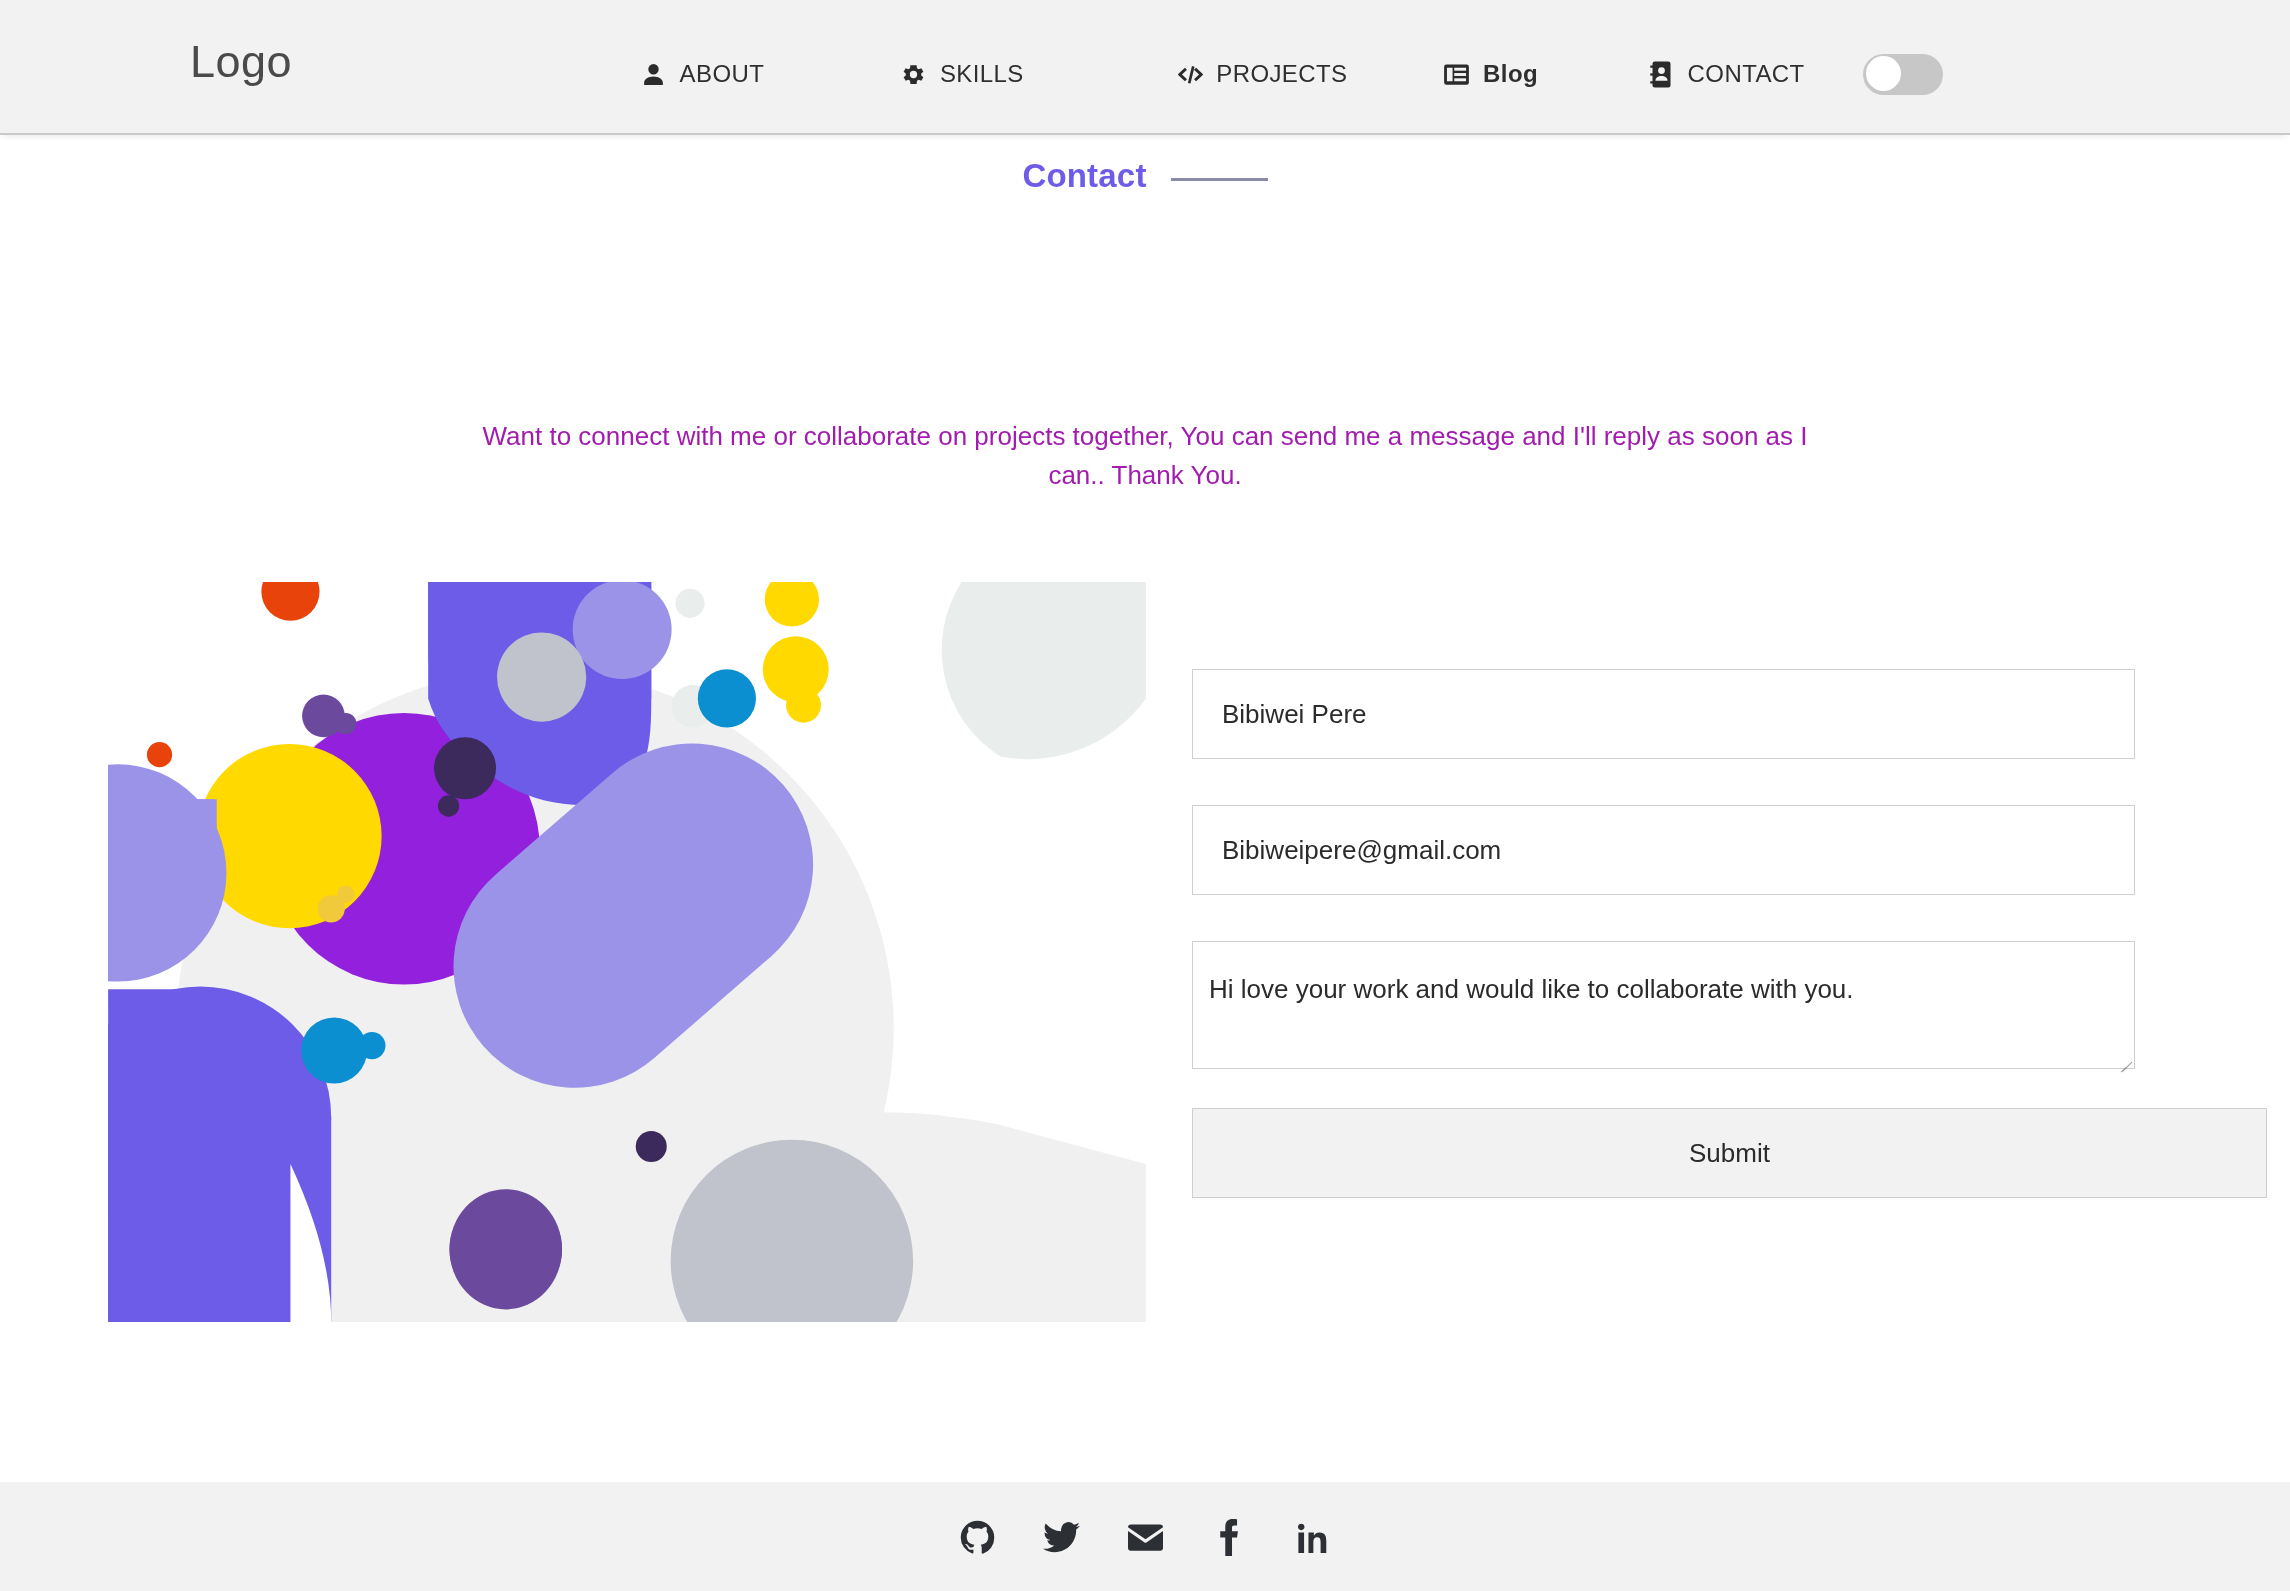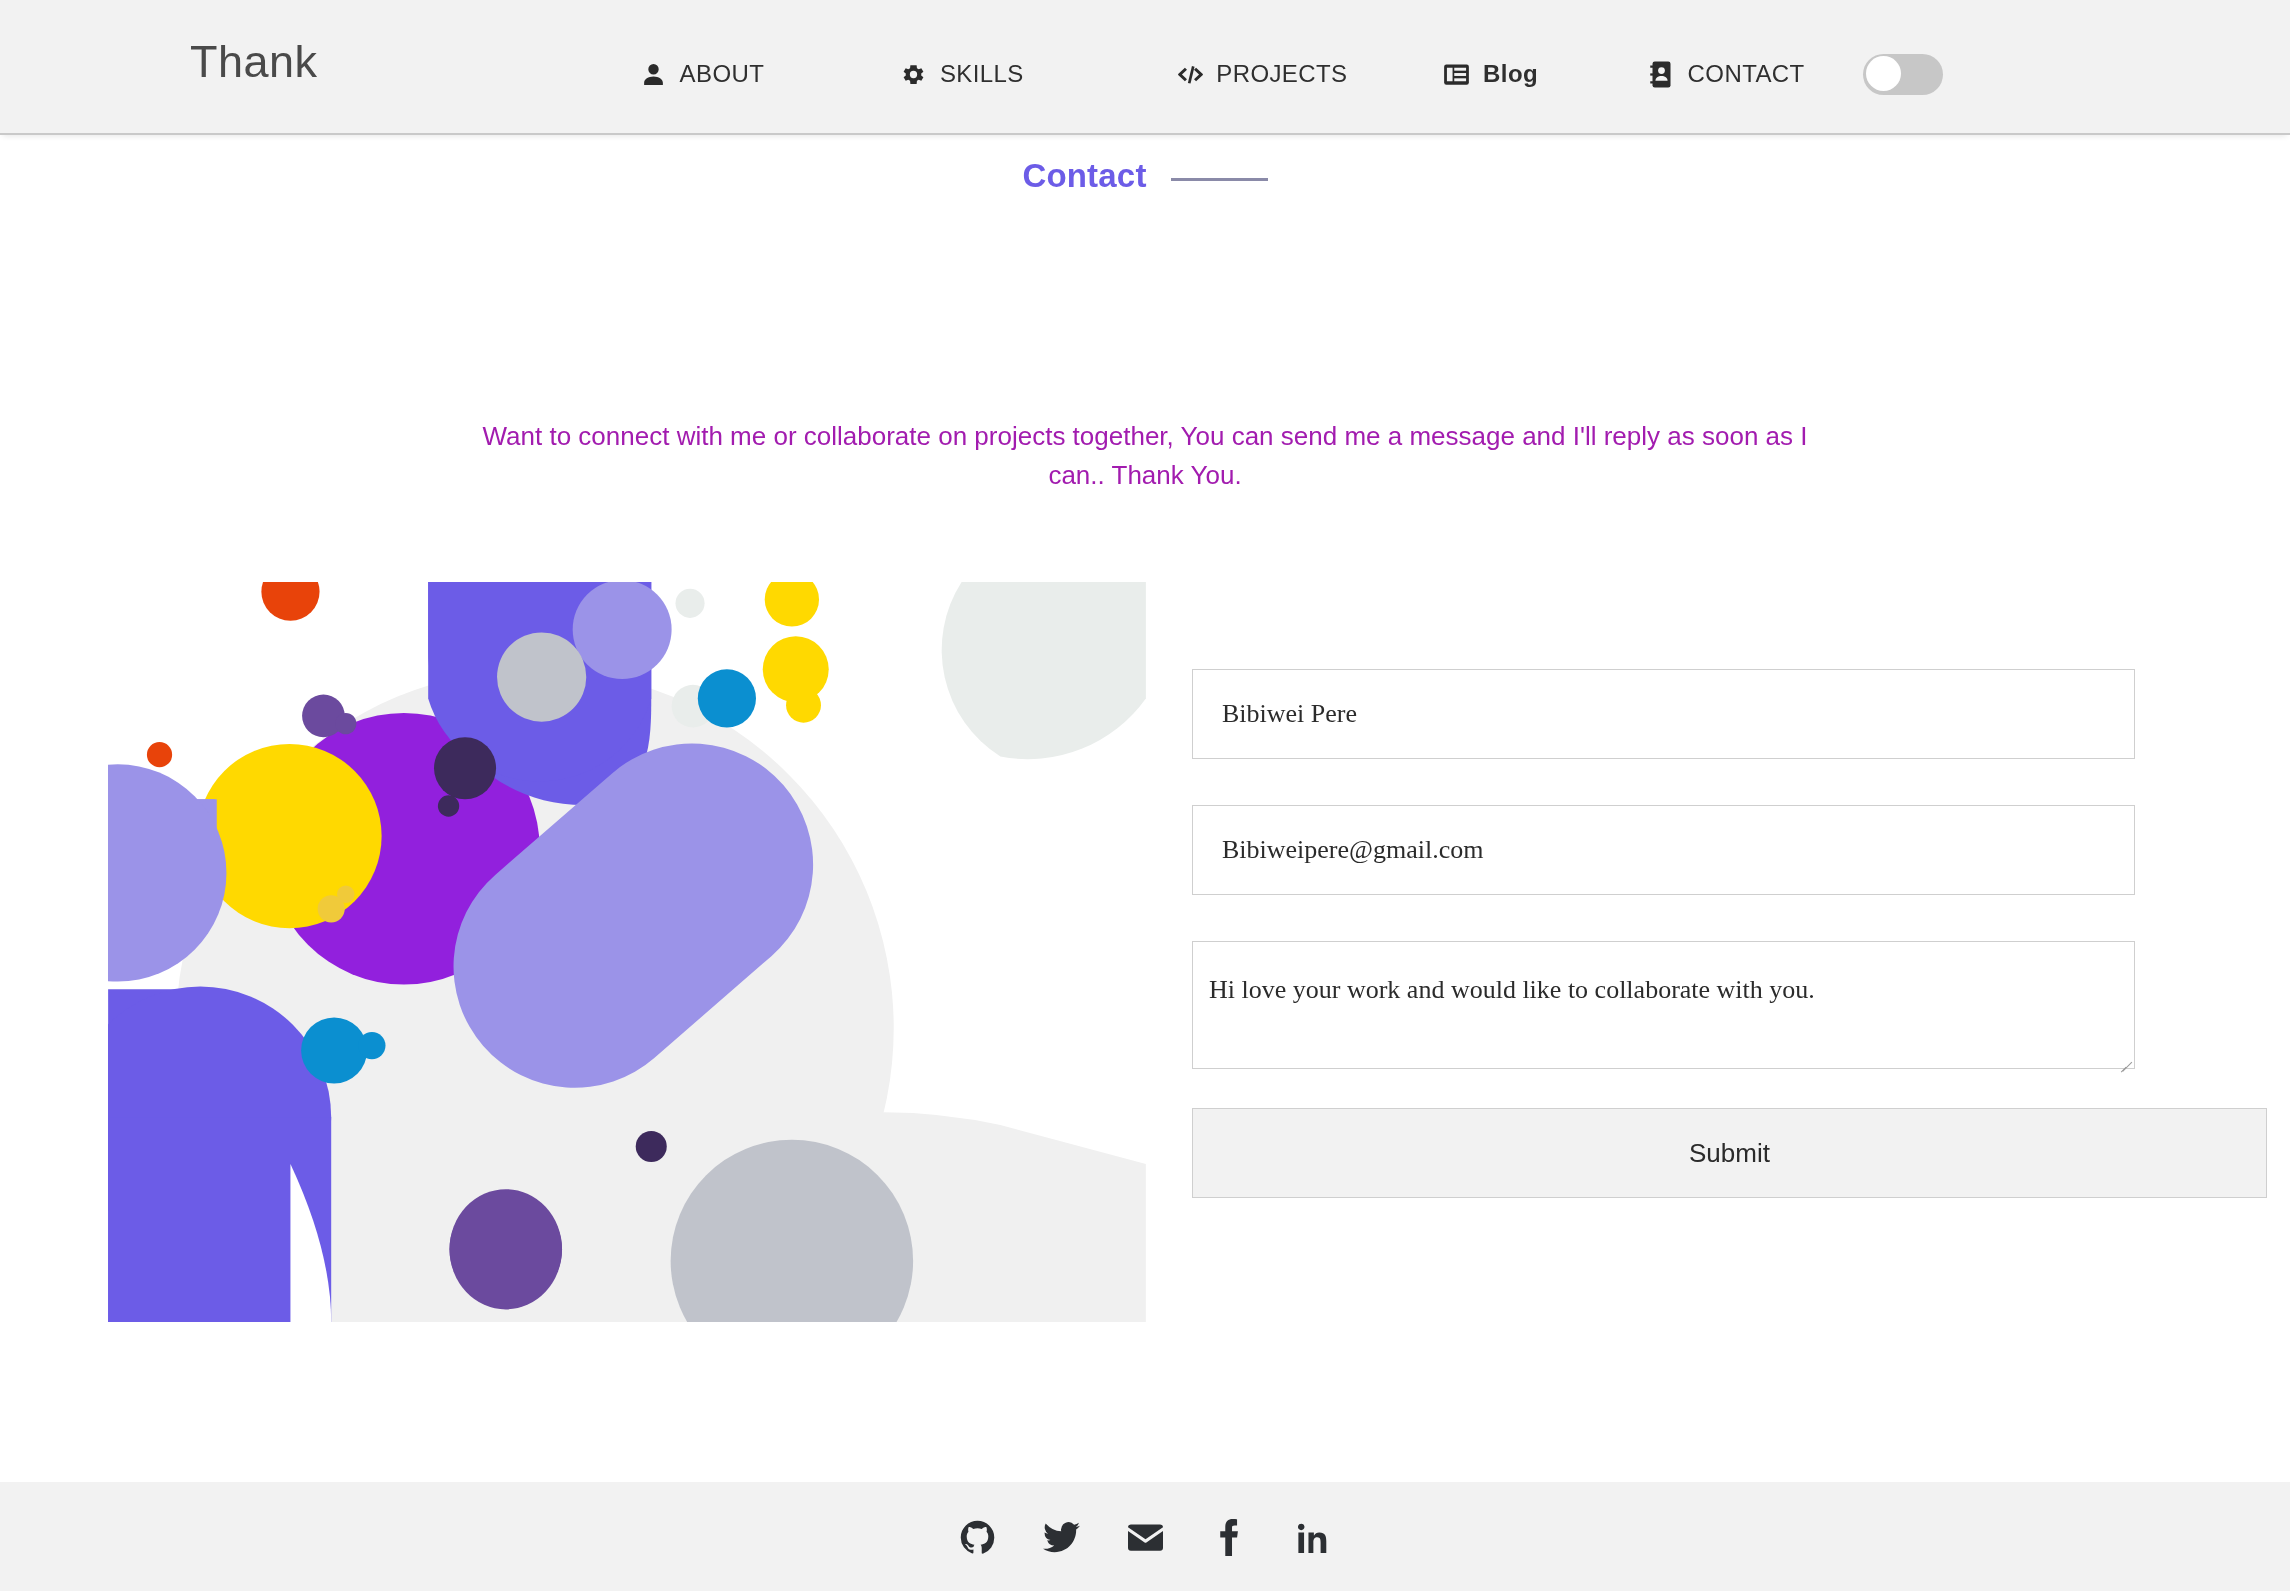--- a/index.html
+++ b/index.html
@@ -156,21 +156,21 @@
     position: absolute;
     left: 1192px;
     top: 669px;
     width: 943px;
   }
 
   .field {
     width: 943px;
     background: #ffffff;
     border: 1.9px solid #cfcfcf;
-    font-family: Liberation Serif, serif;
+    font-family: Liberation Sans, sans-serif;
     font-size: 26px;
     color: #2b2b2b;
     padding: 0 29px;
     display: block;
     outline: none;
   }
   .field-name  { height: 90px; line-height: 86px; }
   .field-email { height: 90px; line-height: 86px; margin-top: 46px; }
 
   .field-msg {
@@ -246,21 +246,21 @@
   }
   .social-icon svg { display: block; fill: #2c2f33; }
 </style>
 </head>
 <body>
 
 <div class="page">
 
   <div class="header">
 
-    <div class="logo">Thank</div>
+    <div class="logo">Logo</div>
 
     <div class="nav">
 
       <a class="nav-item nav-gap-1">
         <span class="nav-icon">
           <svg width="25" height="27" viewBox="0 0 24 24">
               <path fill="#2b2b2b" d="M12 12a5 5 0 1 0 0-10 5 5 0 0 0 0 10zm0 2c-5 0-9 2.7-9 6v2h18v-2c0-3.3-4-6-9-6z"></path>
             </svg>
         </span>
         <span>ABOUT</span>

